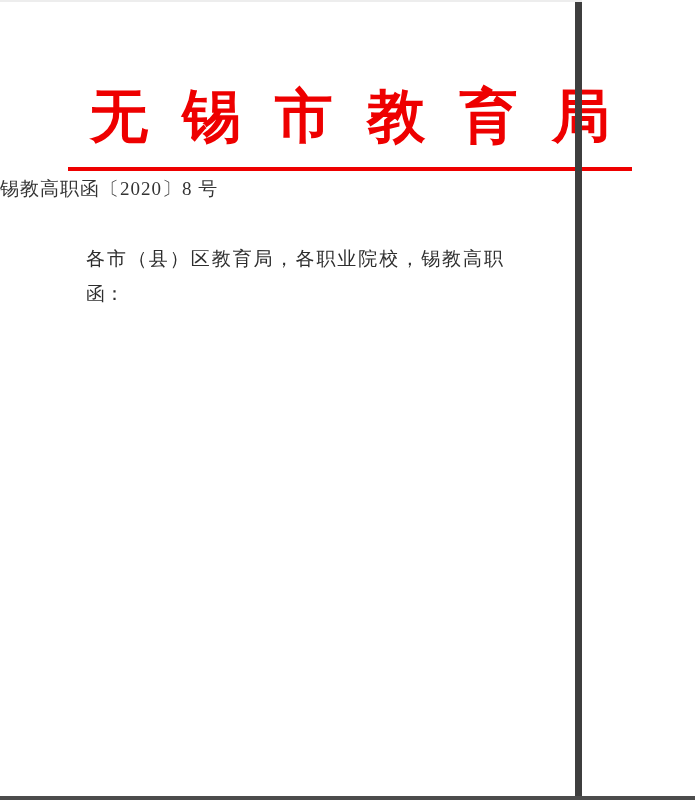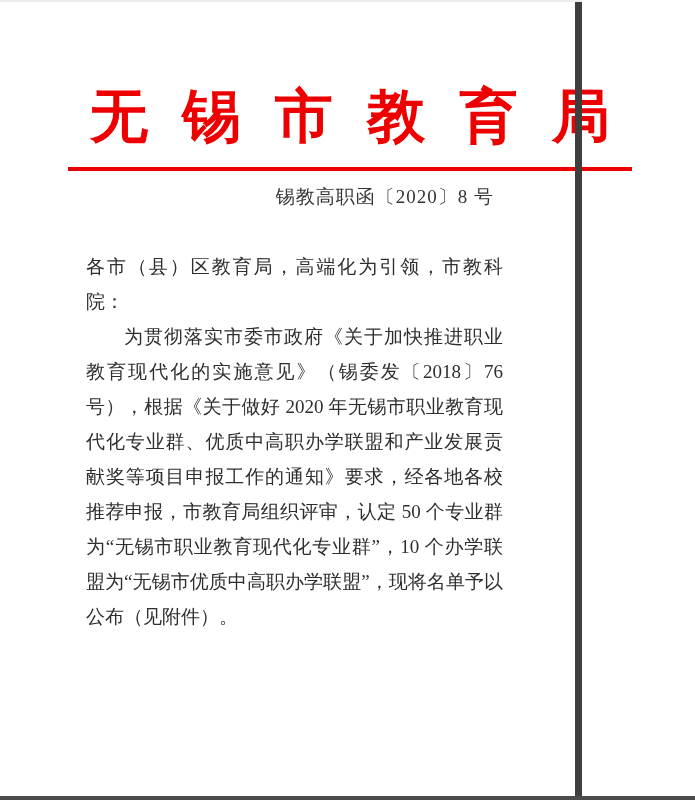--- a/index.html
+++ b/index.html
@@ -31,23 +31,22 @@
     white-space: nowrap;
     overflow: visible;
   }
   .red-rule {
     margin: 18px 0 0 68px;
     width: 564px;
     height: 4px;
     background: #ee0000;
   }
   .doc-number {
-    margin-top: 14px;
-    padding-right: 88px;
-    text-align: right;
+    margin-top: 6px;
+    padding-right: 67px;
     font-size: 19px;
     line-height: 24px;
     color: #333333;
     letter-spacing: 1px;
   }
   .title {
     margin: 20px auto 0 auto;
     width: 524px;
     font-size: 26px;
     line-height: 33px;
@@ -92,19 +91,18 @@
 
 <div class="page">
   <div class="agency">无锡市教育局</div>
 
   <div class="red-rule"></div>
 
   <div class="doc-number">锡教高职函〔2020〕8 号</div>
 
 
   <div class="body-text">
-    <p class="salutation">各市（县）区教育局，高端化为引领，市教科院：</p>
-    <p class="para">为贯彻落实市委市政府《关于加快推进职业教育现代化的实施意见》（锡委发〔2018〕76 号），根据《关于做好 2020 年无锡市职业教育现代化专业群、优质中高职办学联盟和产业发展贡献奖等项目申报工作的通知》要求，经各地各校推荐申报，市教育局组织评审，认定 50 个专业群为“无锡市职业教育现代化专业群”，10 个办学联盟为“无锡市优质中高职办学联盟”，现将名单予以公布（见附件）。</p>
+    <p class="salutation">各市（县）区教育局，各职业院校，锡教高职函：</p>
   </div>
 
   <div class="edge-right"></div>
   <div class="edge-bottom"></div>
 </div>
 
 </body></html>

